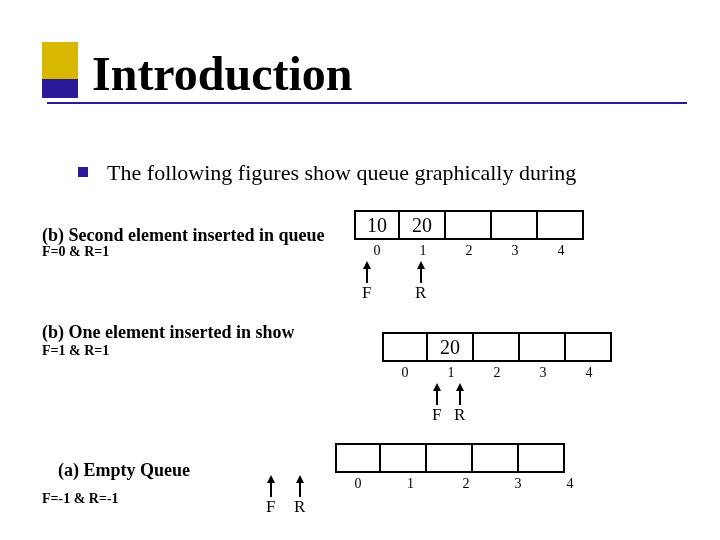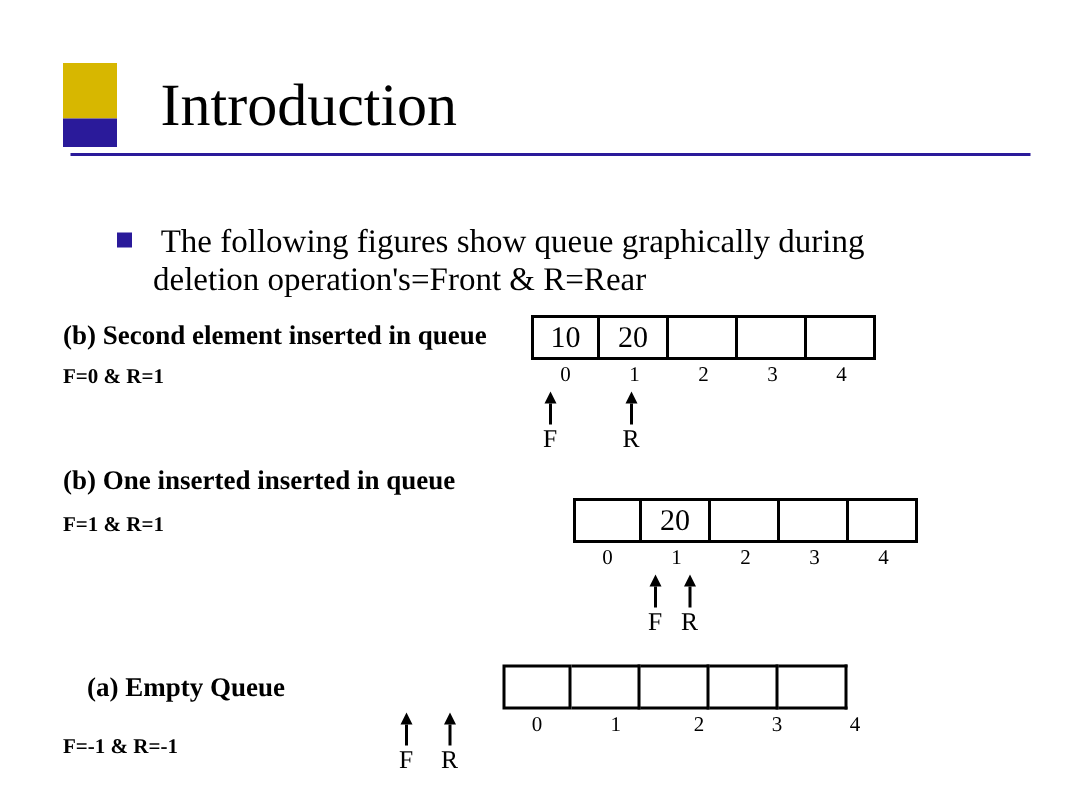--- a/index.html
+++ b/index.html
@@ -19,55 +19,56 @@
     width: 36px;
     height: 56px;
     display: flex;
     flex-direction: column;
   }
   .title-bar .gold { background: #d7b700; flex: 6; }
   .title-bar .blue { background: #2a1a9a; flex: 3; }
   .title {
     position: absolute;
     top: 46px;
-    left: 107px;
-    font-size: 40px;
-    font-weight: 400;
+    left: 92px;
+    font-size: 48px;
+    font-weight: 700;
   }
   .title-underline {
     position: absolute;
     top: 102px;
     left: 47px;
     width: 640px;
     height: 2px;
     background: #2a1a9a;
   }
   .bullet-row {
     position: absolute;
     left: 78px;
-    top: 148px;
+    top: 160px;
     width: 600px;
     font-size: 22px;
     line-height: 1.15;
   }
   .bullet-sq {
     display: inline-block;
     width: 10px;
     height: 10px;
     background: #2a1a9a;
     margin-right: 14px;
     vertical-align: middle;
     margin-top: -6px;
   }
   .bullet-text { display: inline; }
   .bullet-cont { margin-left: 24px; }
   .caption {
     position: absolute;
     font-size: 18px;
     font-weight: 700;
+    margin-top: 12px;
   }
   .fr-label {
     position: absolute;
     font-size: 14px;
     font-weight: 700;
   }
   .queue {
     position: absolute;
     display: flex;
   }
@@ -112,21 +113,20 @@
 <div class="title-bar">
   <div class="gold"></div>
   <div class="blue"></div>
 </div>
 <div class="title">Introduction</div>
 <div class="title-underline"></div>
 
 <div class="bullet-row">
   <span class="bullet-sq"></span>
   <span class="bullet-text">The following figures show queue graphically during</span><br>
-  <span class="bullet-cont">deletion operation's=Front &amp; R=Rear</span>
 </div>
 
 <div class="caption" style="left:42px; top:213px;">(b) Second element inserted in queue</div>
 <div class="fr-label" style="left:42px; top:244px;">F=0 &amp; R=1</div>
 <div class="queue" style="left:354px; top:210px;border-radius:14px;">
   <div class="cell" style="width:46px;">10</div>
   <div class="cell" style="width:46px;">20</div>
   <div class="cell" style="width:46px;"></div>
   <div class="cell" style="width:46px;"></div>
   <div class="cell" style="width:46px;"></div>
@@ -142,21 +142,21 @@
   <span>F</span>
   <div class="arrow-up-line"></div>
   <div class="arrow-up"></div>
 </div>
 <div class="ptr ptr-below" style="left:415px; top:261px;">
   <span>R</span>
   <div class="arrow-up-line"></div>
   <div class="arrow-up"></div>
 </div>
 
-<div class="caption" style="left:42px; top:310px;">(b) One inserted inserted in queue</div>
+<div class="caption" style="left:42px; top:310px;">(b) One element inserted in show</div>
 <div class="fr-label" style="left:42px; top:343px;">F=1 &amp; R=1</div>
 <div class="queue" style="left:382px; top:332px;">
   <div class="cell" style="width:46px;"></div>
   <div class="cell" style="width:46px;">20</div>
   <div class="cell" style="width:46px;"></div>
   <div class="cell" style="width:46px;"></div>
   <div class="cell" style="width:46px;"></div>
 </div>
 <div class="idx-row" style="left:382px; top:365px;">
   <div class="idx" style="width:46px;">0</div>

